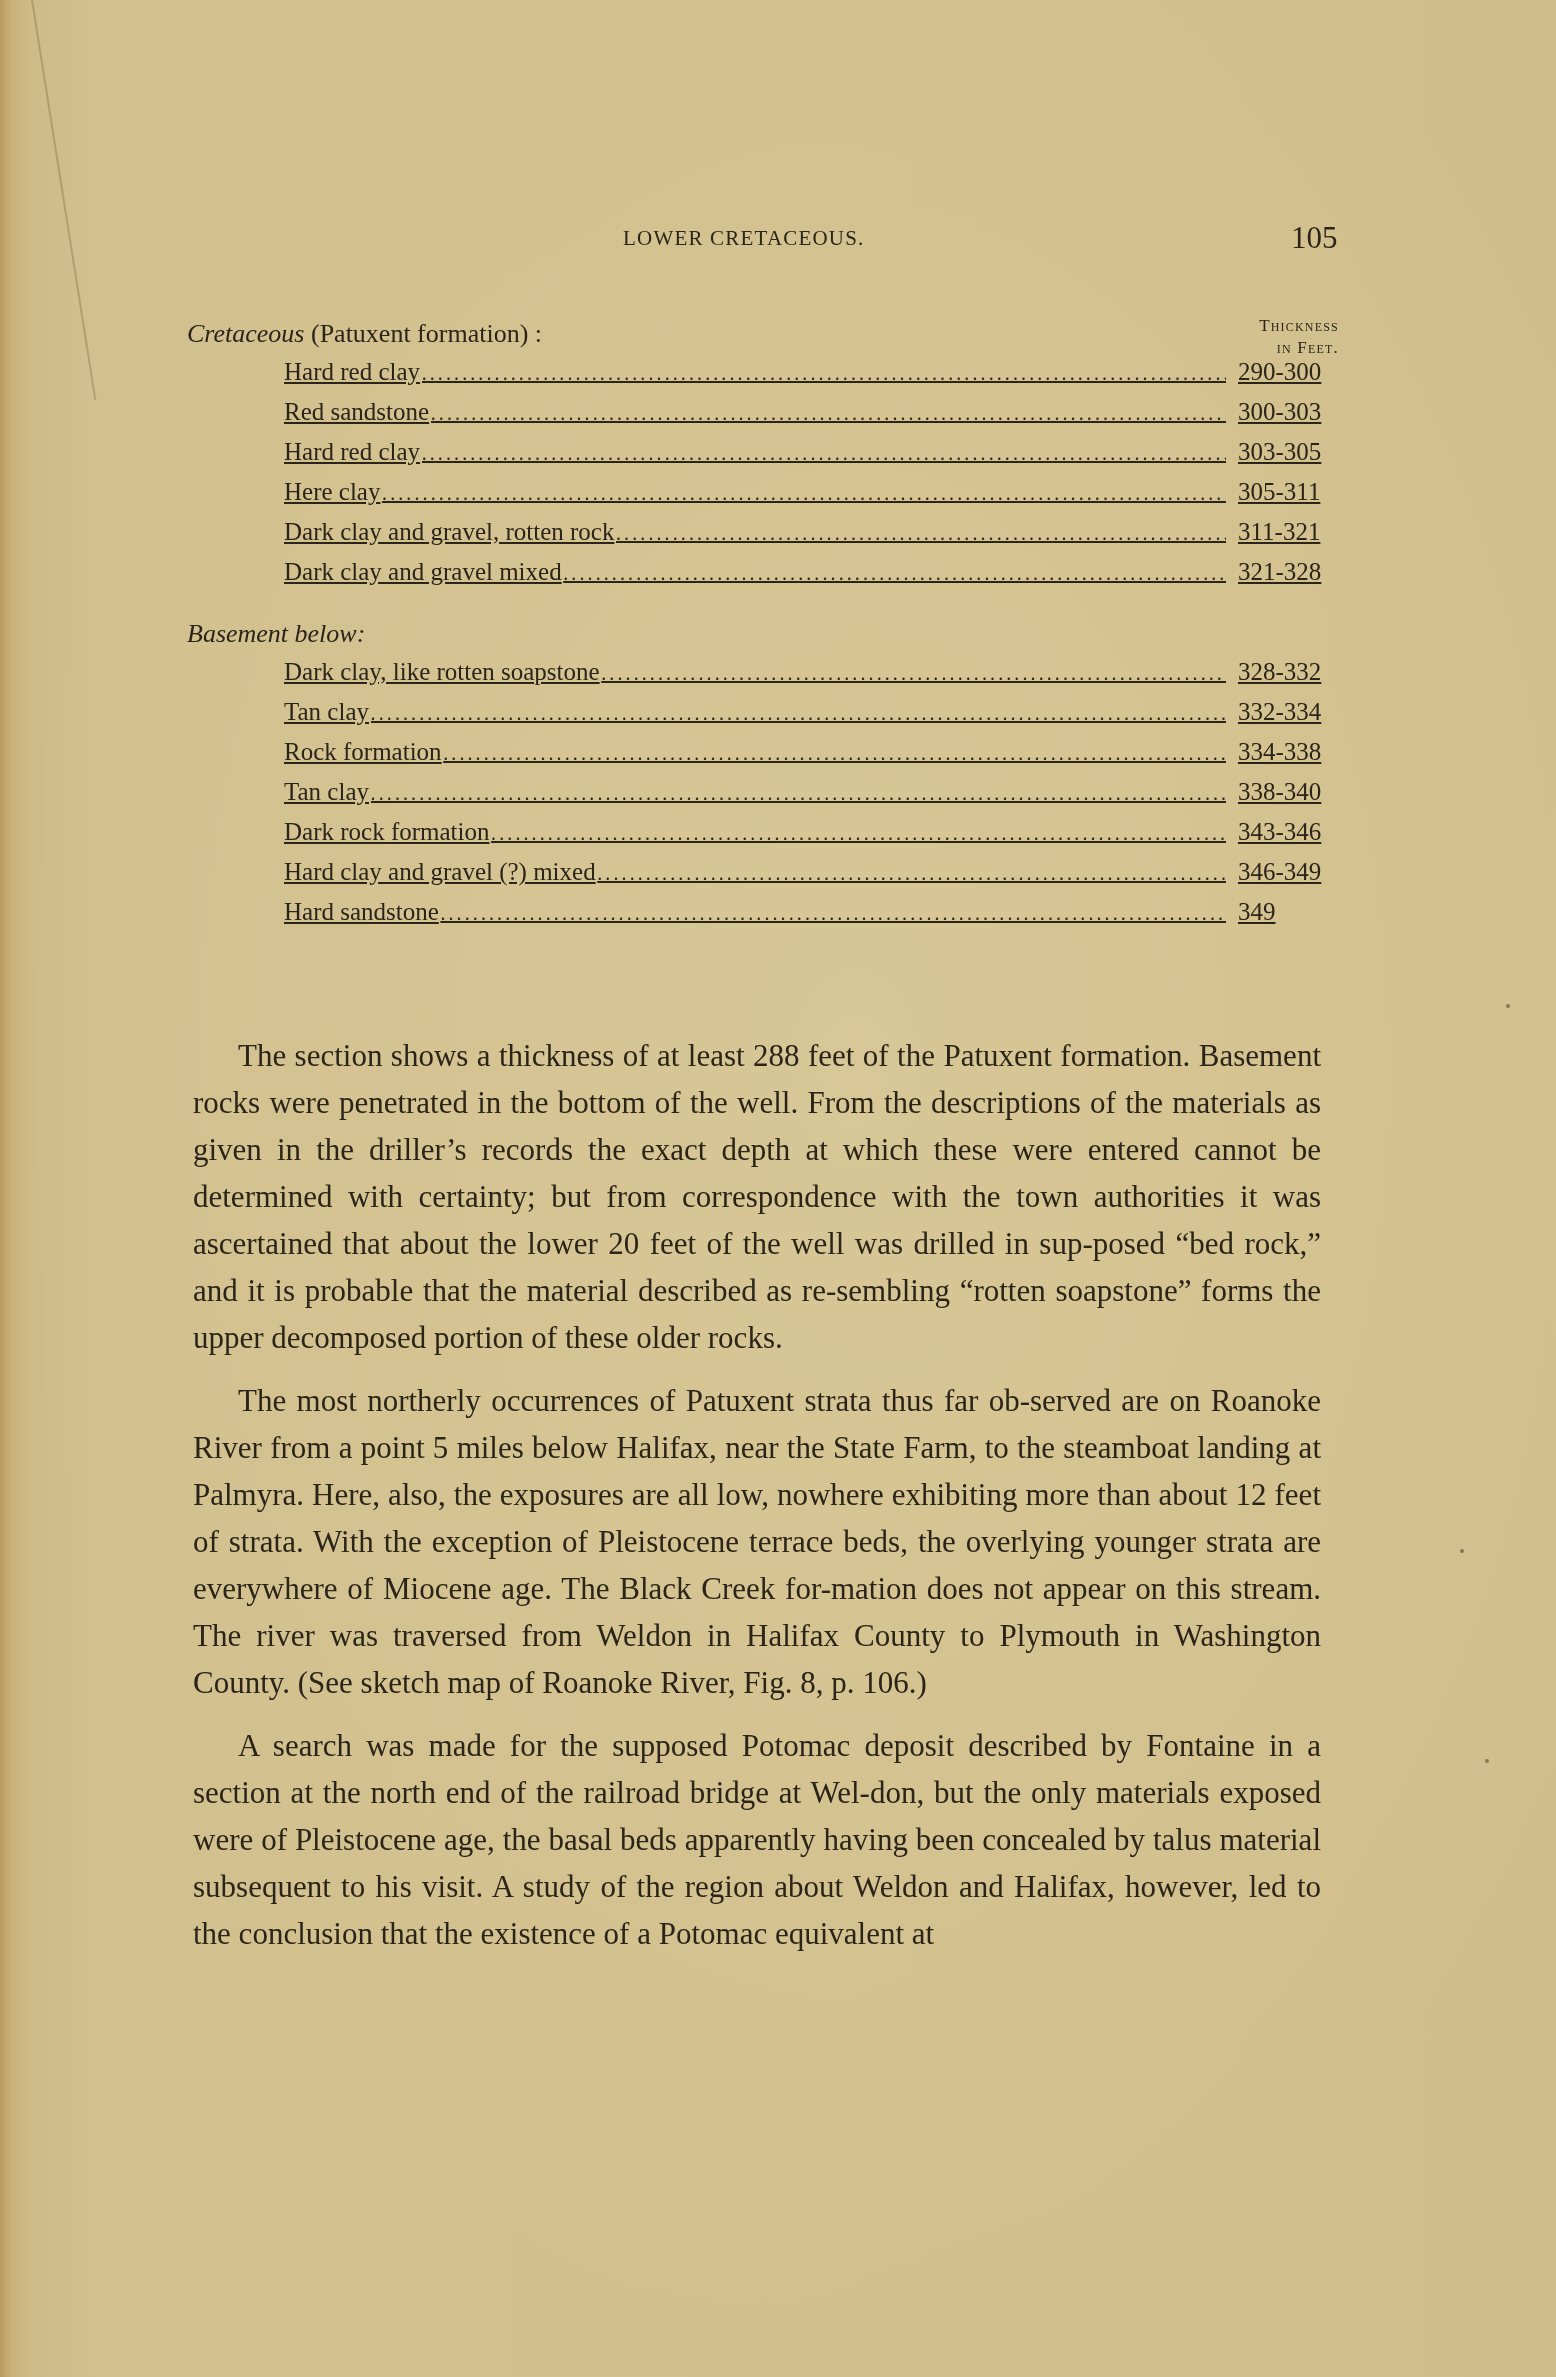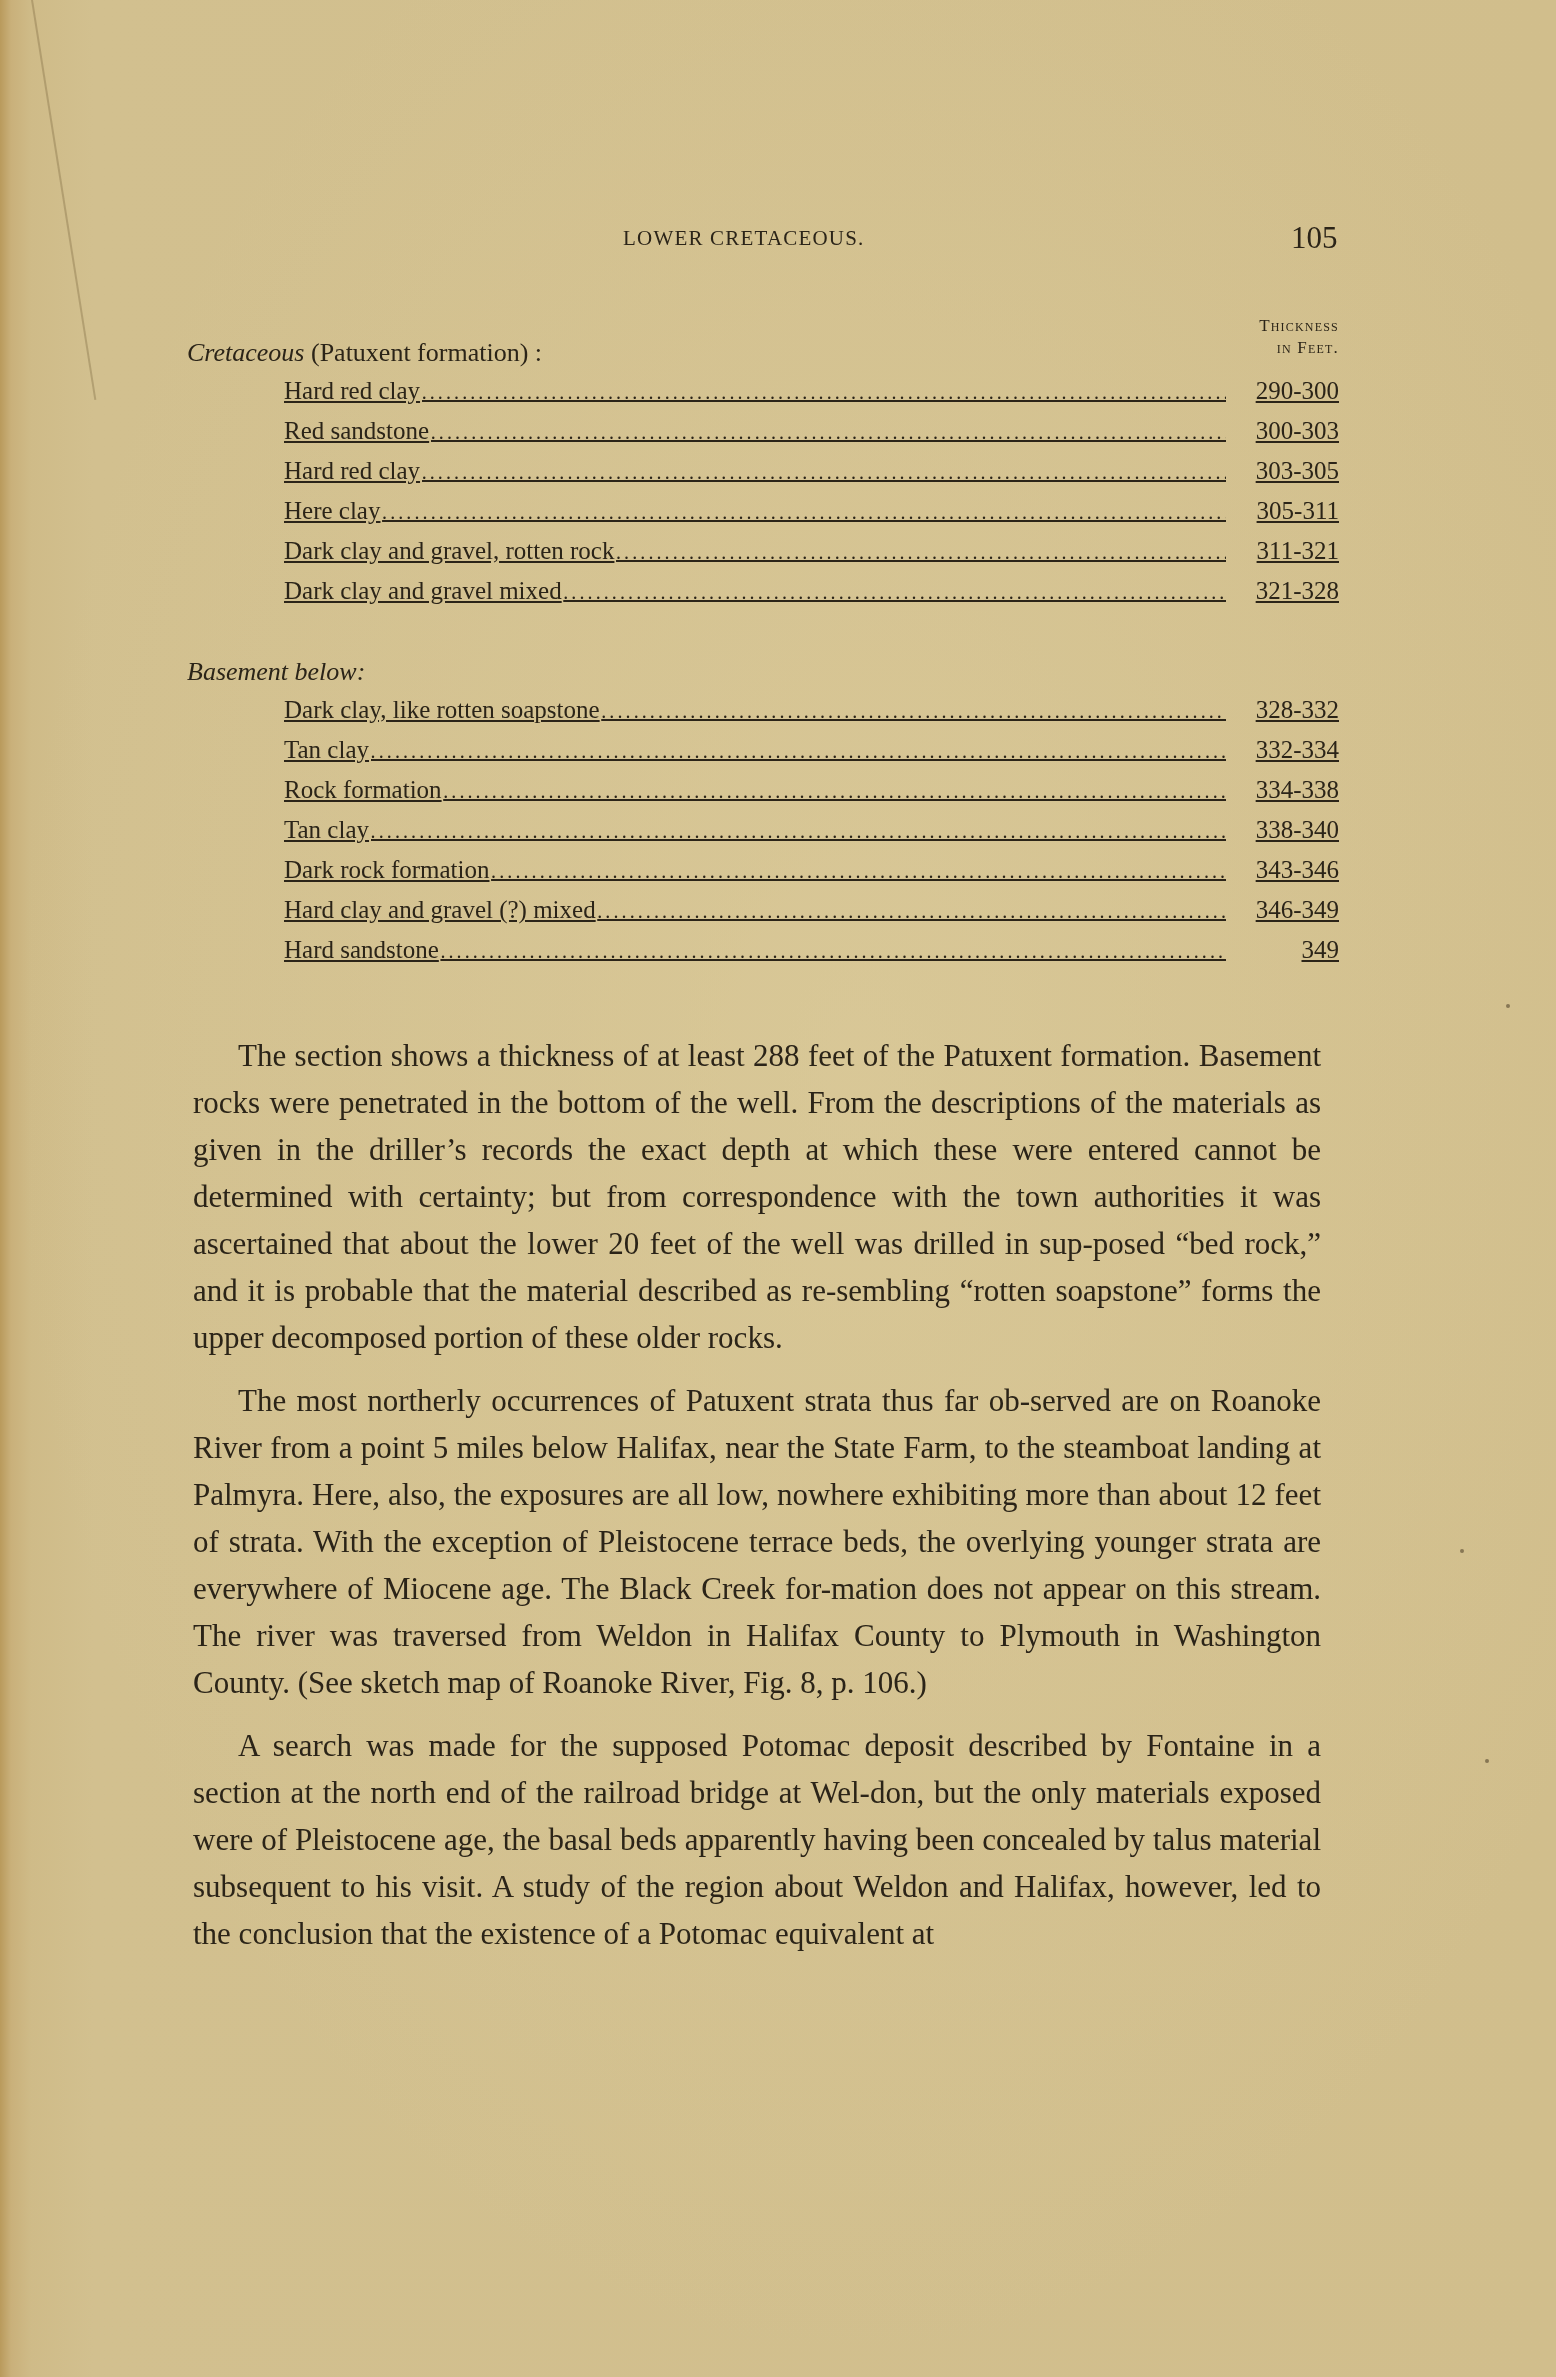--- a/index.html
+++ b/index.html
@@ -61,21 +61,20 @@
     font-size: 17px;
     line-height: 22px;
     font-variant: small-caps;
     letter-spacing: 1.2px;
   }
   .group-label {
     font-style: italic;
     font-size: 26px;
     height: 37px;
     line-height: 37px;
-    margin-top: 19px;
   }
   .group-label .plain { font-style: normal; }
   .row {
     position: relative;
     display: flex;
     align-items: baseline;
     height: 40px;
     line-height: 40px;
     font-size: 25px;
     padding-left: 97px;
@@ -88,21 +87,21 @@
     white-space: nowrap;
     margin: 0 12.5px 0 1.6px;
     letter-spacing: 3.1px;
     font-size: 20px;
   }
   .row .leader::after {
     content: "....................................................................................................................................................";
   }
   .row .val {
     width: 101px;
-    text-align: right;
+    text-align: left;
     font-size: 25px;
   }
   .group-gap { height: 23.4px; }
   .body-text {
     position: absolute;
     left: 177px; top: 1016px;
     width: 1160px;
     font-size: 31px;
     line-height: 47px;
     text-align: justify;

